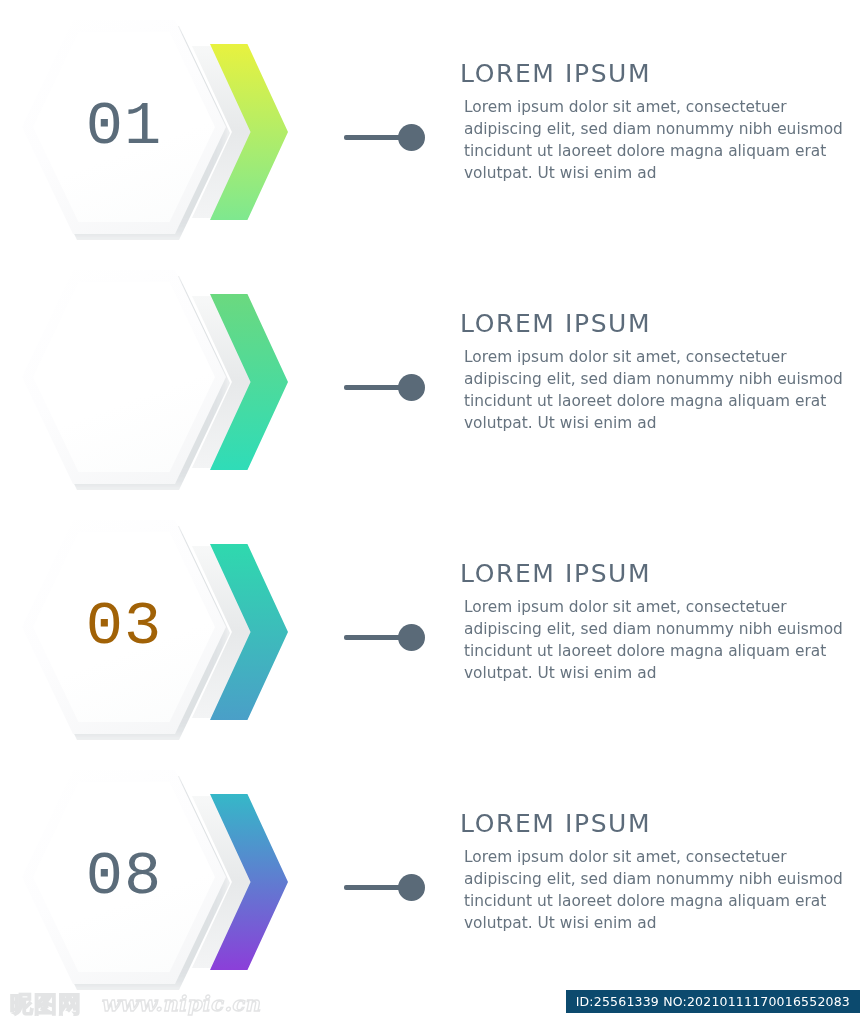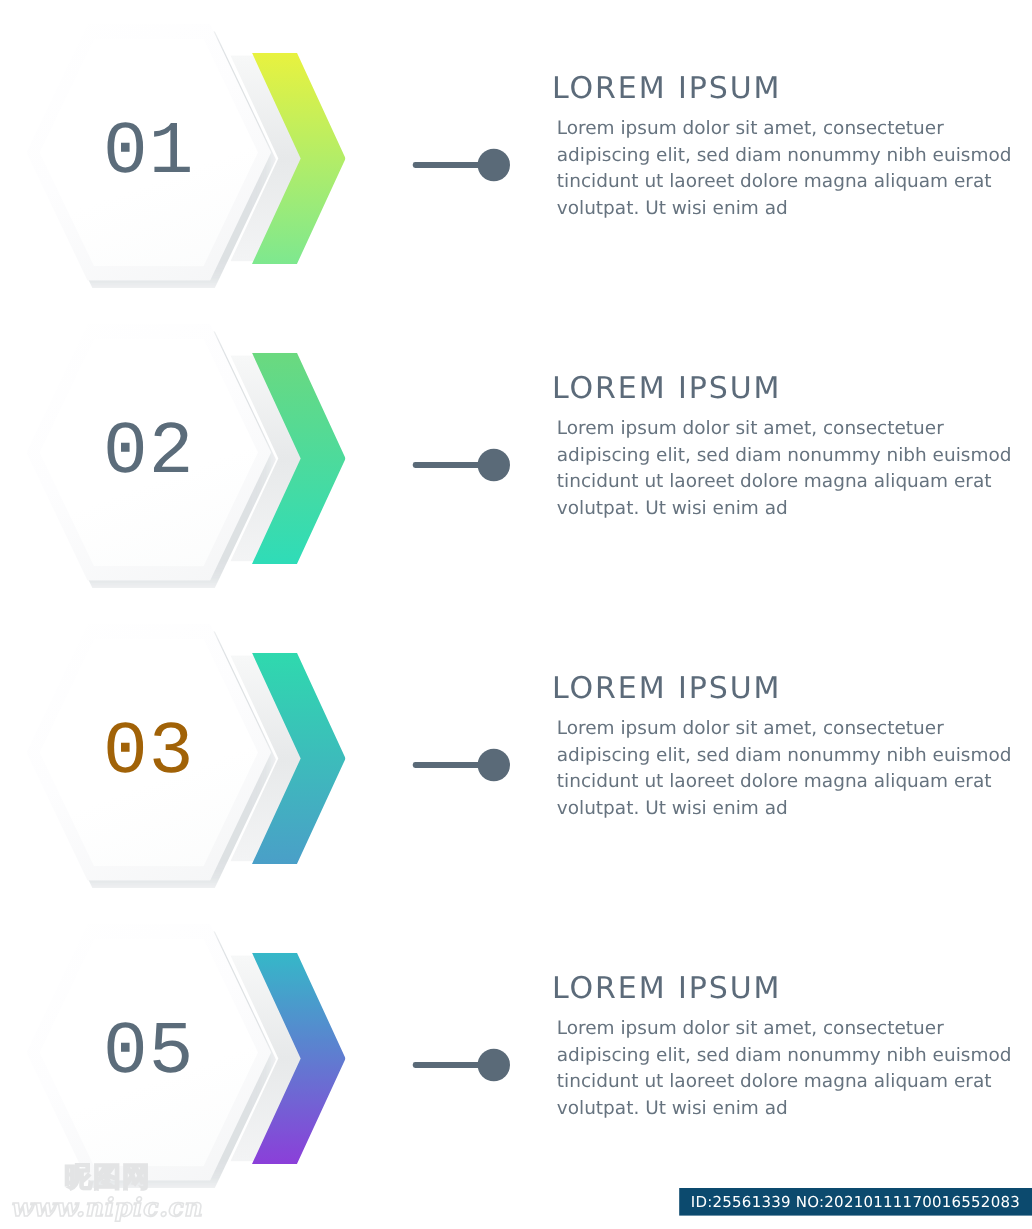--- a/index.html
+++ b/index.html
@@ -160,24 +160,23 @@
     white-space: pre;
     overflow: hidden;
   }
 
   
   #watermark {
     position: absolute;
     left: 10px;
     bottom: 8px;
     display: flex;
-    align-items: center;
-    gap: 2px;
+    align-items: flex-start;
+    gap: 20px;
     user-select: none;
-    flex-direction: column;
   }
   .wm-cjk {
     font-family: "DejaVu Sans", sans-serif;
     font-size: 23px;
     font-weight: 700;
     color: #ffffff;
     -webkit-text-stroke: 1.4px #e3e4e5;
     letter-spacing: 1px;
     line-height: 1;
   }
@@ -235,21 +234,20 @@
 tincidunt ut laoreet dolore magna aliquam erat
 volutpat. Ut wisi enim ad</div>
     </div>
   </div>
 
   <div class="step-row" data-row="1">
     <div class="hex-badge">
       <div class="hex-shadow"></div>
       <div class="hex-outer"></div>
       <div class="hex-inner"></div>
-      <div class="hex-number" style="color: rgb(91, 108, 122);">02</div>
     </div>
     <div class="chev-ghost"></div>
     <div class="chev-color" style="background: linear-gradient(rgb(107, 217, 127) 0%, rgb(47, 220, 184) 100%);"></div>
     <div class="connector">
       <div class="conn-line" style="background: rgb(90, 106, 120);"></div>
       <div class="conn-dot" style="background: rgb(90, 106, 120);"></div>
     </div>
     <div class="text-block">
       <div class="step-title" style="color: rgb(92, 107, 122);">LOREM IPSUM</div>
       <div class="step-body" style="color: rgb(102, 115, 127);">Lorem ipsum dolor sit amet, consectetuer
@@ -279,21 +277,21 @@
 tincidunt ut laoreet dolore magna aliquam erat
 volutpat. Ut wisi enim ad</div>
     </div>
   </div>
 
   <div class="step-row" data-row="3">
     <div class="hex-badge">
       <div class="hex-shadow"></div>
       <div class="hex-outer"></div>
       <div class="hex-inner"></div>
-      <div class="hex-number" style="color: rgb(91, 108, 122);">05</div>
+      <div class="hex-number" style="color: rgb(91, 108, 122);">08</div>
     </div>
     <div class="chev-ghost"></div>
     <div class="chev-color" style="background: linear-gradient(rgb(53, 184, 200) 0%, rgb(139, 63, 217) 100%);"></div>
     <div class="connector">
       <div class="conn-line" style="background: rgb(90, 106, 120);"></div>
       <div class="conn-dot" style="background: rgb(90, 106, 120);"></div>
     </div>
     <div class="text-block">
       <div class="step-title" style="color: rgb(92, 107, 122);">LOREM IPSUM</div>
       <div class="step-body" style="color: rgb(102, 115, 127);">Lorem ipsum dolor sit amet, consectetuer

